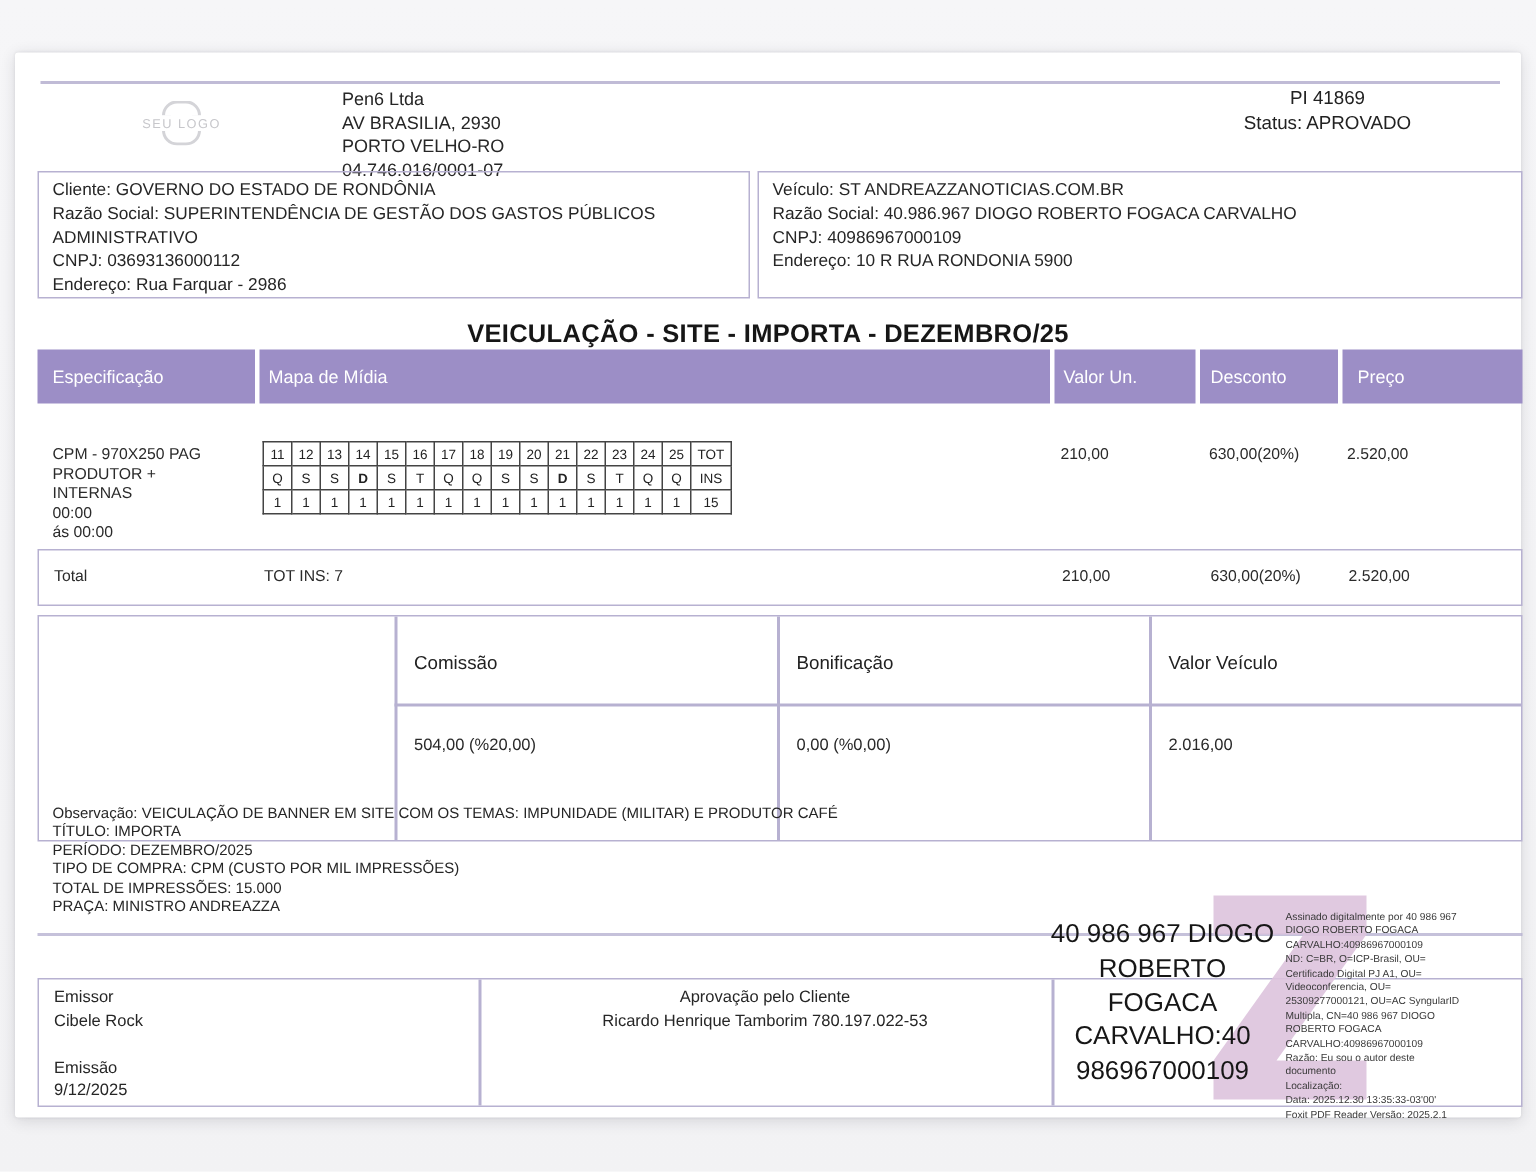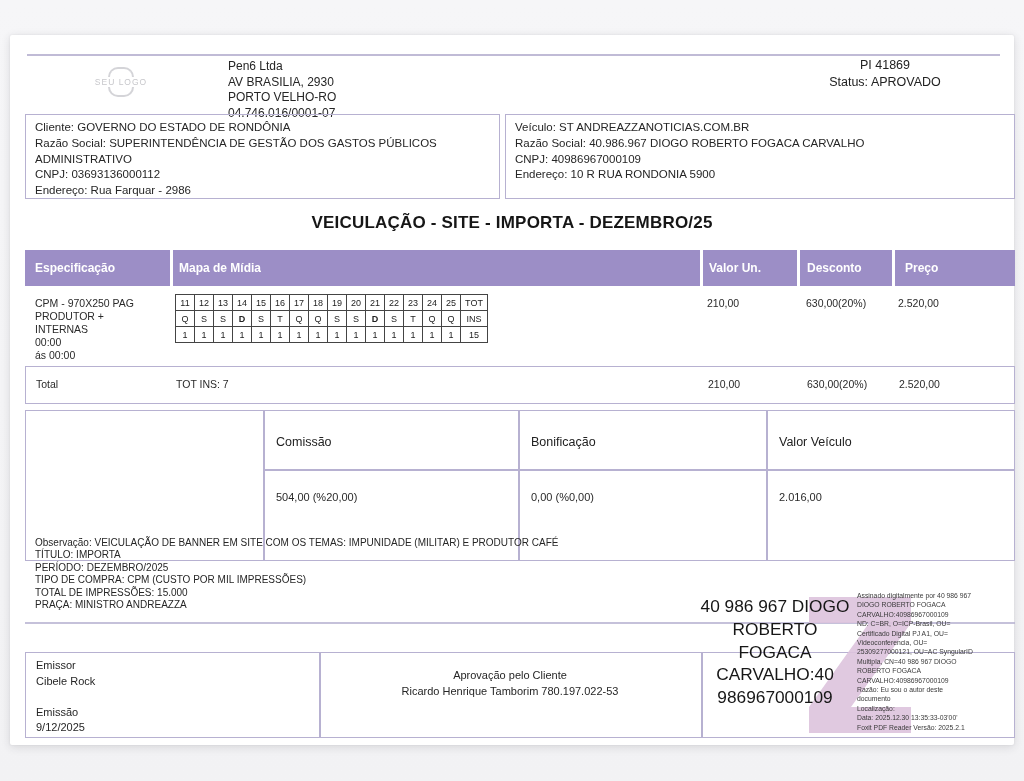--- a/index.html
+++ b/index.html
@@ -56,21 +56,21 @@
   .comm-h { font-size:12.5px; color:#222; }
   .comm-v { font-size:11px; color:#2a2a2a; }
 
   .obs { font-size:10px; line-height:12.4px; color:#262626; }
 
   .sig-name { font-size:17.3px; line-height:22.8px; text-align:center; color:#161616; }
   .sig-details { font-size:6.8px; line-height:9.4px; color:#3a3a3a; }
 
   .footer-cell { font-size:11px; line-height:15.5px; color:#262626; }
   .approval { text-align:center; font-size:11px; line-height:15.5px; color:#262626; }
-  .z1 { z-index:1; } .z2 { z-index:2; } .z3 { z-index:3; }
+  .z1 { z-index:1; } .z2 { z-index:2; } .z3 { z-index:3;margin-top:16px; }
 </style>
 </head>
 <body>
 
 <div class="canvas">
   <div class="page">
 
     <div class="hairline" style="left:17px; right:14px; top:19px;"></div>
 
     <div class="abs" style="left:80px; top:32px;">
@@ -94,21 +94,21 @@
 ADMINISTRATIVO
 CNPJ: 03693136000112
 Endereço: Rua Farquar - 2986</div>
     <div class="abs info-box lines" style="left:495px; top:79px; width:510px; height:85px;">Veículo: ST ANDREAZZANOTICIAS.COM.BR
 Razão Social: 40.986.967 DIOGO ROBERTO FOGACA CARVALHO
 CNPJ: 40986967000109
 Endereço: 10 R RUA RONDONIA 5900</div>
 
     <div class="abs doc-title" style="left:0; top:178px;">VEICULAÇÃO - SITE - IMPORTA - DEZEMBRO/25</div>
 
-    <div class="abs" style="left:15px; top:215px; width:990px; height:36px;font-weight:bold;">
+    <div class="abs" style="left:15px; top:198px; width:990px; height:36px;">
       <div class="pt-cell" style="left:0; width:145px; padding-left:10px;">Especificação</div>
       <div class="pt-cell" style="left:678px; width:94px; padding-left:6px;">Valor Un.</div>
       <div class="pt-cell" style="left:148px; width:527px; padding-left:6px;">Mapa de Mídia</div>
       <div class="pt-cell" style="left:775px; width:92px; padding-left:7px;">Desconto</div>
       <div class="pt-cell" style="left:870px; width:120px; padding-left:10px;">Preço</div>
     </div>
 
     <div class="abs spec" style="left:25px; top:262px;">
       <div>CPM - 970X250 PAG PRODUTOR +</div>
       <div>INTERNAS</div>
@@ -209,21 +209,21 @@
     <div class="hline" style="left:15px; width:990px; top:587px; opacity:.8;"></div>
 
     <div class="box z1" style="left:15px; top:617px; width:990px; height:86px;">
       <div class="vline" style="left:293px;"></div>
       <div class="vline" style="left:675px;"></div>
       <div class="abs footer-cell lines" style="left:10px; top:5px;">Emissor
 Cibele Rock
 
 Emissão
 9/12/2025</div>
-      <div class="abs approval" style="left:293px; top:15px; width:382px;">
+      <div class="abs approval" style="left:293px; top:5px; width:382px;">
         <div>Aprovação pelo Cliente</div>
         <div>Ricardo Henrique Tamborim 780.197.022-53</div>
       </div>
     </div>
 
     <svg class="abs z2" style="left:793px; top:558px;" width="114" height="142" viewBox="0 0 114 142">
       <polygon points="6,4 108,4 108,30 48,114 108,114 108,140 6,140 6,114 66,30 6,30" fill="#ddc3dd" opacity="0.9"></polygon>
     </svg>
 
     <div class="abs sig-name z3" style="left:685px; top:560px; width:160px;">40 986 967

